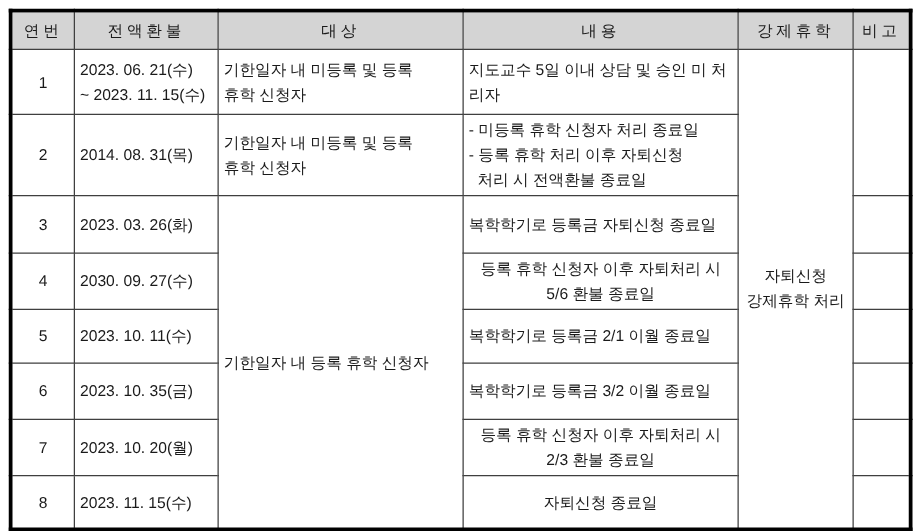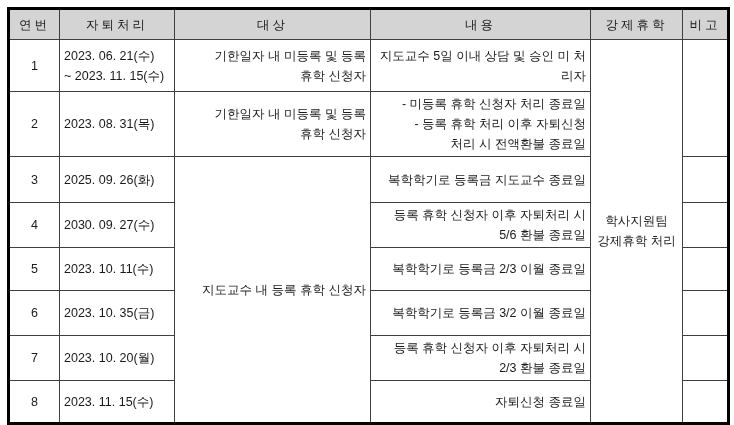--- a/index.html
+++ b/index.html
@@ -40,23 +40,23 @@
     font-weight: normal;
     font-size: 13px;
     letter-spacing: 3px;
     text-align: center;
     border-bottom: 2px solid #000000;
     height: 31px;
     padding: 0;
   }
   td.no   { text-align: center; }
   td.date { text-align: left; font-size: 12px; white-space: pre-wrap; }
-  td.target { text-align: right; white-space: pre-wrap; }
-  td.content-l { text-align: right; white-space: pre-wrap; font-size: 12px; }
-  td.content-c { text-align: right; white-space: pre-wrap; font-size: 12px; }
+  td.target { text-align: left; white-space: pre-wrap; }
+  td.content-l { text-align: left; white-space: pre-wrap; font-size: 12px; }
+  td.content-c { text-align: center; white-space: pre-wrap; font-size: 12px; }
   td.action { text-align: center; white-space: pre-wrap; }
   td.note { }
   tr.hr1 { height: 52px; }
   tr.hr2 { height: 62px; }
   tr.hr3 { height: 46px; }
   tr.hr4 { height: 45px; }
   tr.hr5 { height: 43px; }
   tr.hr6 { height: 45px; }
   tr.hr7 { height: 43px; }
   tr.hr8 { height: 43px; }
@@ -70,66 +70,66 @@
       <col style="width:51px">
       <col style="width:115px">
       <col style="width:196px">
       <col style="width:220px">
       <col style="width:92px">
       <col style="width:46px">
     </colgroup>
     <thead>
       <tr>
         <th>연번</th>
-        <th>자퇴처리</th>
+        <th>전액환불</th>
         <th>대상</th>
         <th>내용</th>
         <th>강제휴학</th>
         <th>비고</th>
       </tr>
     </thead>
     <tbody>
       <tr class="hr1">
         <td class="no">1</td>
         <td class="date">2023. 06. 21(수)
 ~ 2023. 11. 15(수)</td>
         <td class="target">기한일자 내 미등록 및 등록
 휴학 신청자</td>
         <td class="content-l">지도교수 5일 이내 상담 및 승인 미 처리자</td>
-        <td class="action" rowspan="8">학사지원팀
+        <td class="action" rowspan="8">자퇴신청
 강제휴학 처리</td>
         <td class="note" rowspan="2"></td>
       </tr>
       <tr class="hr2">
         <td class="no">2</td>
-        <td class="date">2023. 08. 31(목)</td>
+        <td class="date">2014. 08. 31(목)</td>
         <td class="target">기한일자 내 미등록 및 등록
 휴학 신청자</td>
         <td class="content-l">- 미등록 휴학 신청자 처리 종료일
 - 등록 휴학 처리 이후 자퇴신청
   처리 시 전액환불 종료일</td>
       </tr>
       <tr class="hr3">
         <td class="no">3</td>
-        <td class="date">2025. 09. 26(화)</td>
-        <td class="target" rowspan="6">지도교수 내 등록 휴학 신청자</td>
-        <td class="content-l">복학학기로 등록금 지도교수 종료일</td>
+        <td class="date">2023. 03. 26(화)</td>
+        <td class="target" rowspan="6">기한일자 내 등록 휴학 신청자</td>
+        <td class="content-l">복학학기로 등록금 자퇴신청 종료일</td>
         <td class="note"></td>
       </tr>
       <tr class="hr4">
         <td class="no">4</td>
         <td class="date">2030. 09. 27(수)</td>
         <td class="content-c">등록 휴학 신청자 이후 자퇴처리 시
 5/6 환불 종료일</td>
         <td class="note"></td>
       </tr>
       <tr class="hr5">
         <td class="no">5</td>
         <td class="date">2023. 10. 11(수)</td>
-        <td class="content-l">복학학기로 등록금 2/3 이월 종료일</td>
+        <td class="content-l">복학학기로 등록금 2/1 이월 종료일</td>
         <td class="note"></td>
       </tr>
       <tr class="hr6">
         <td class="no">6</td>
         <td class="date">2023. 10. 35(금)</td>
         <td class="content-l">복학학기로 등록금 3/2 이월 종료일</td>
         <td class="note"></td>
       </tr>
       <tr class="hr7">
         <td class="no">7</td>

